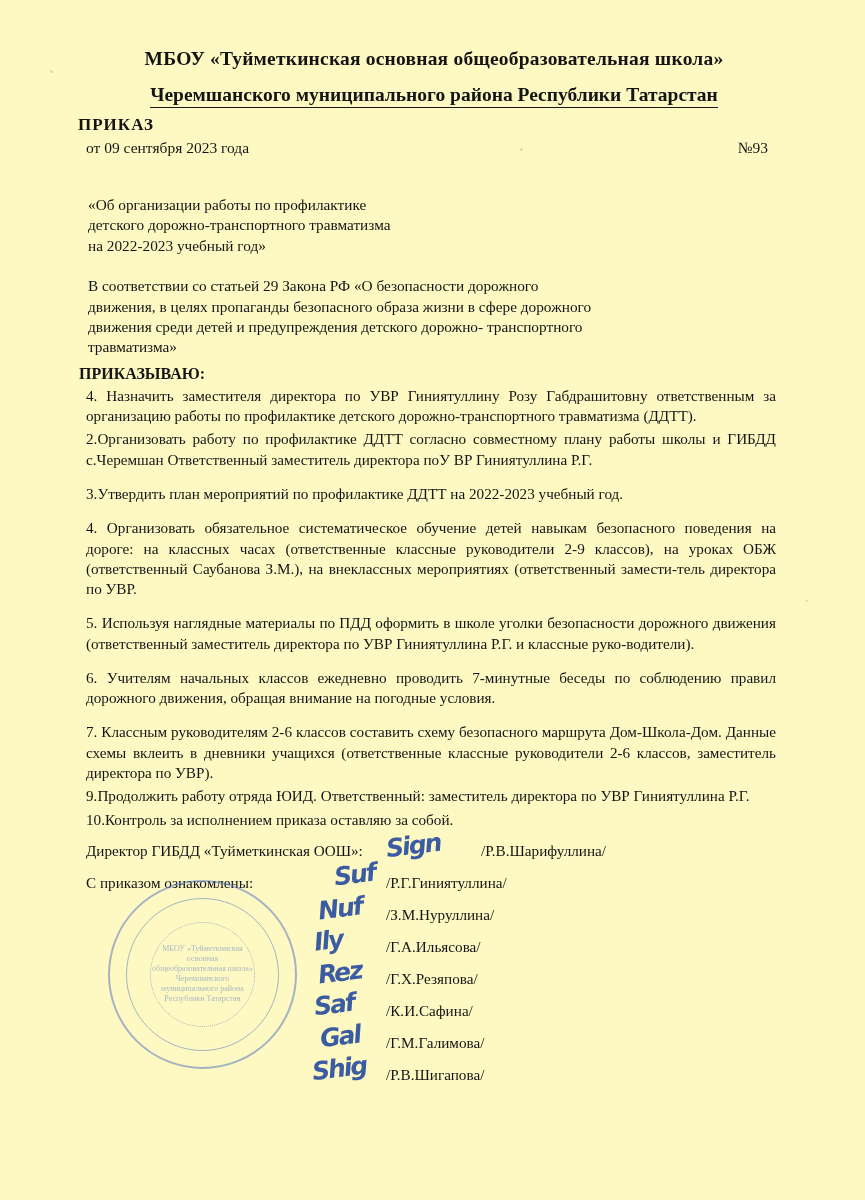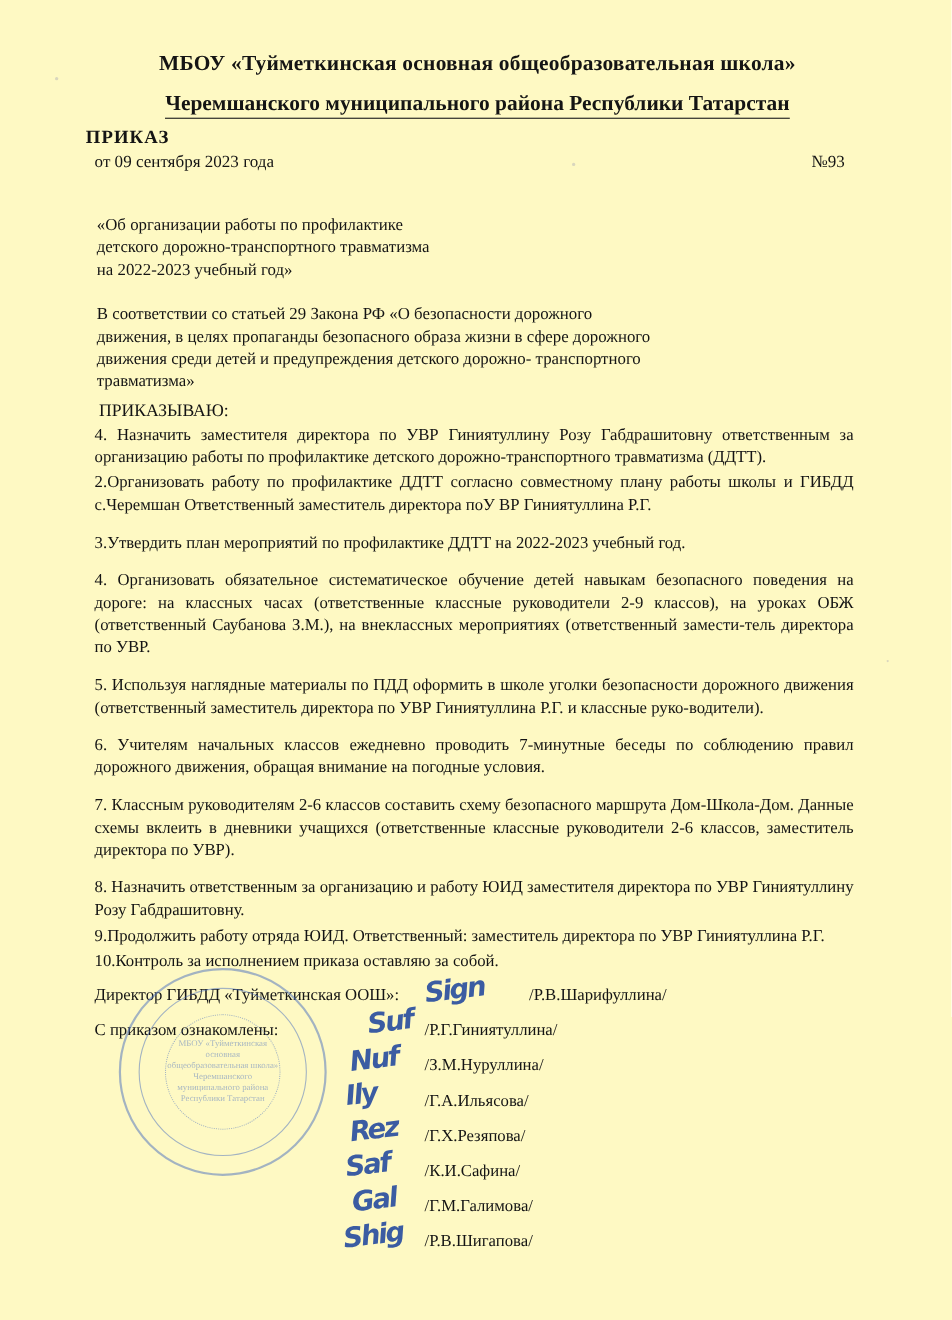--- a/index.html
+++ b/index.html
@@ -84,23 +84,23 @@
 
   .intro {
     margin-top: 20px;
     margin-left: 10px;
     font-size: 15.3px;
     line-height: 1.33;
   }
 
   .prikazyvayu {
     margin-top: 7px;
-    margin-left: 12px;
+    margin-left: 1px;
     font-size: 16px;
-    font-weight: normal;
+    font-weight: bold;
   }
 
   .para {
     margin-left: 8px;
     font-size: 15.2px;
     line-height: 1.335;
     text-align: justify;
     margin-top: 0px;
     width: 690px;
   }
@@ -224,21 +224,20 @@
 
     <div class="prikazyvayu">ПРИКАЗЫВАЮ:</div>
 
     <div class="para gap-sm">4. Назначить заместителя директора по УВР Гиниятуллину Розу Габдрашитовну ответственным за организацию работы по профилактике детского дорожно-транспортного травматизма (ДДТТ).</div>
     <div class="para gap-sm">2.Организовать работу по профилактике ДДТТ согласно совместному плану работы школы и ГИБДД с.Черемшан  Ответственный заместитель директора поУ ВР Гиниятуллина Р.Г.</div>
     <div class="para gap">3.Утвердить план мероприятий по профилактике ДДТТ на 2022-2023 учебный год.</div>
     <div class="para gap">4. Организовать обязательное систематическое обучение детей навыкам безопасного поведения на дороге: на классных часах (ответственные классные руководители 2-9 классов), на уроках ОБЖ (ответственный  Саубанова З.М.), на внеклассных мероприятиях (ответственный замести-тель директора по УВР.</div>
     <div class="para gap">5. Используя наглядные материалы по ПДД оформить в школе уголки безопасности дорожного движения (ответственный заместитель  директора по УВР Гиниятуллина Р.Г. и классные руко-водители).</div>
     <div class="para gap">6. Учителям начальных классов ежедневно проводить 7-минутные беседы по соблюдению правил дорожного движения, обращая внимание на погодные условия.</div>
     <div class="para gap">7. Классным руководителям 2-6 классов составить схему безопасного маршрута Дом-Школа-Дом. Данные схемы вклеить в дневники учащихся (ответственные классные руководители 2-6 классов, заместитель директора по УВР).</div>
-    <div class="para gap">8. Назначить ответственным за организацию и работу ЮИД заместителя директора по УВР Гиниятуллину Розу Габдрашитовну.</div>
     <div class="para gap-sm">9.Продолжить работу отряда ЮИД. Ответственный: заместитель директора по УВР Гиниятуллина Р.Г.</div>
     <div class="para gap-sm">10.Контроль за исполнением приказа оставляю за собой.</div>
 
     <div class="sig-area">
 
       <div class="sig-row">
         <span class="sig-label">Директор ГИБДД «Туйметкинская  ООШ»:</span>
         <span class="sig-scribble" style="left:300px; top:-7px;">Sign</span>
         <span class="sig-name" style="left:395px;">/Р.В.Шарифуллина/</span>
       </div>

